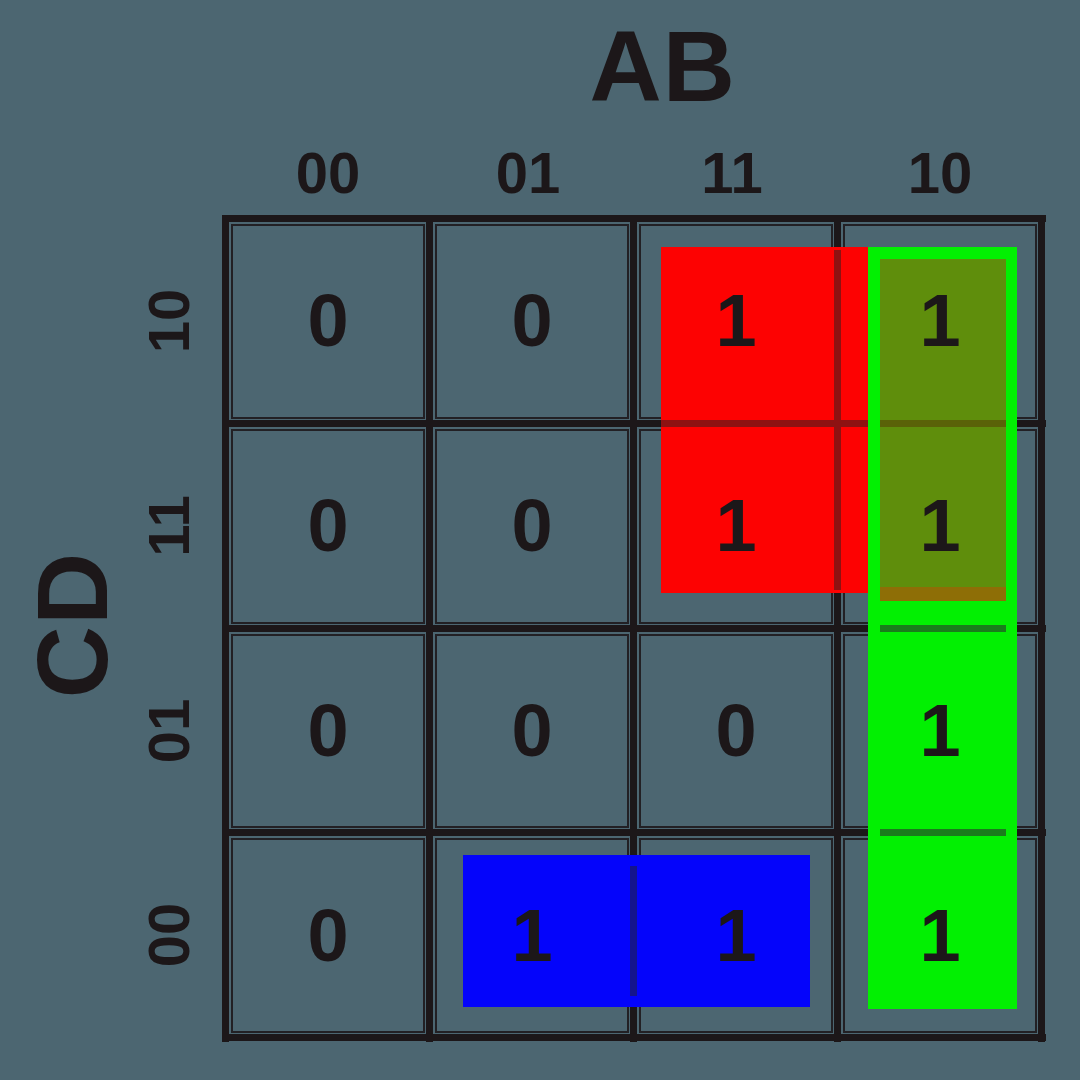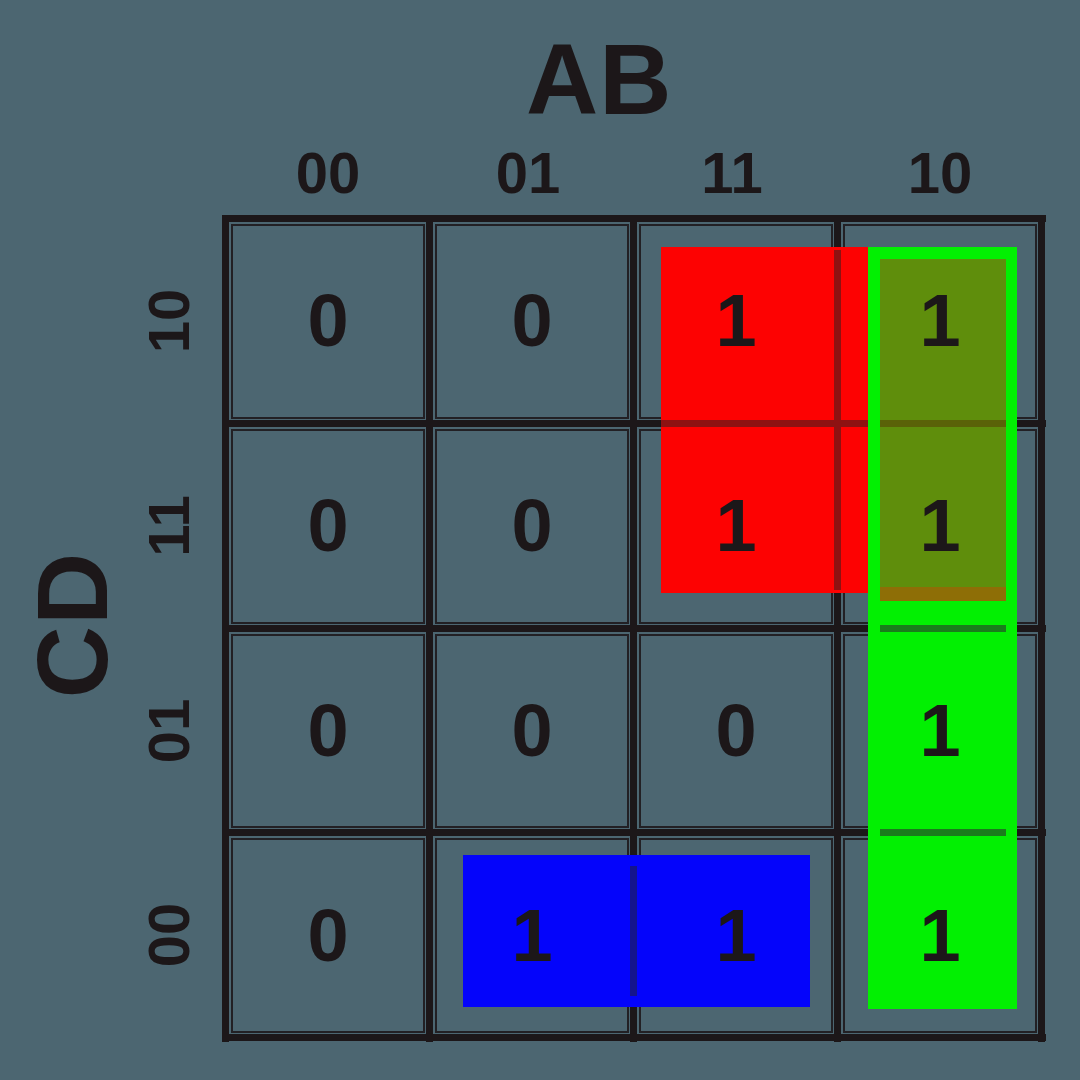--- a/index.html
+++ b/index.html
@@ -45,21 +45,21 @@
   .vcell span{
     font-size:74px;font-weight:bold;color:var(--ink);line-height:1;
   }
   .labels{z-index:6;}
 </style>
 </head>
 <body>
 
 <div class="stage">
 
-  <div class="abs axis-title labels" style="left:526px;top:29px;width:210px;text-align:left;">AB</div>
+  <div class="abs axis-title labels" style="left:526px;top:16px;width:210px;text-align:right;">AB</div>
   <div class="abs axis-title labels rot-center" style="left:72px;top:625px;white-space:nowrap;">CD</div>
 
   <div class="abs col-header labels" style="left:258px;top:146px;width:140px;">00</div>
   <div class="abs col-header labels" style="left:458px;top:146px;width:140px;">01</div>
   <div class="abs col-header labels" style="left:662px;top:146px;width:140px;">11</div>
   <div class="abs col-header labels" style="left:870px;top:146px;width:140px;">10</div>
 
   <div class="abs row-header labels" style="left:169px;top:321px;">10</div>
   <div class="abs row-header labels" style="left:169px;top:526px;">11</div>
   <div class="abs row-header labels" style="left:169px;top:731px;">01</div>

